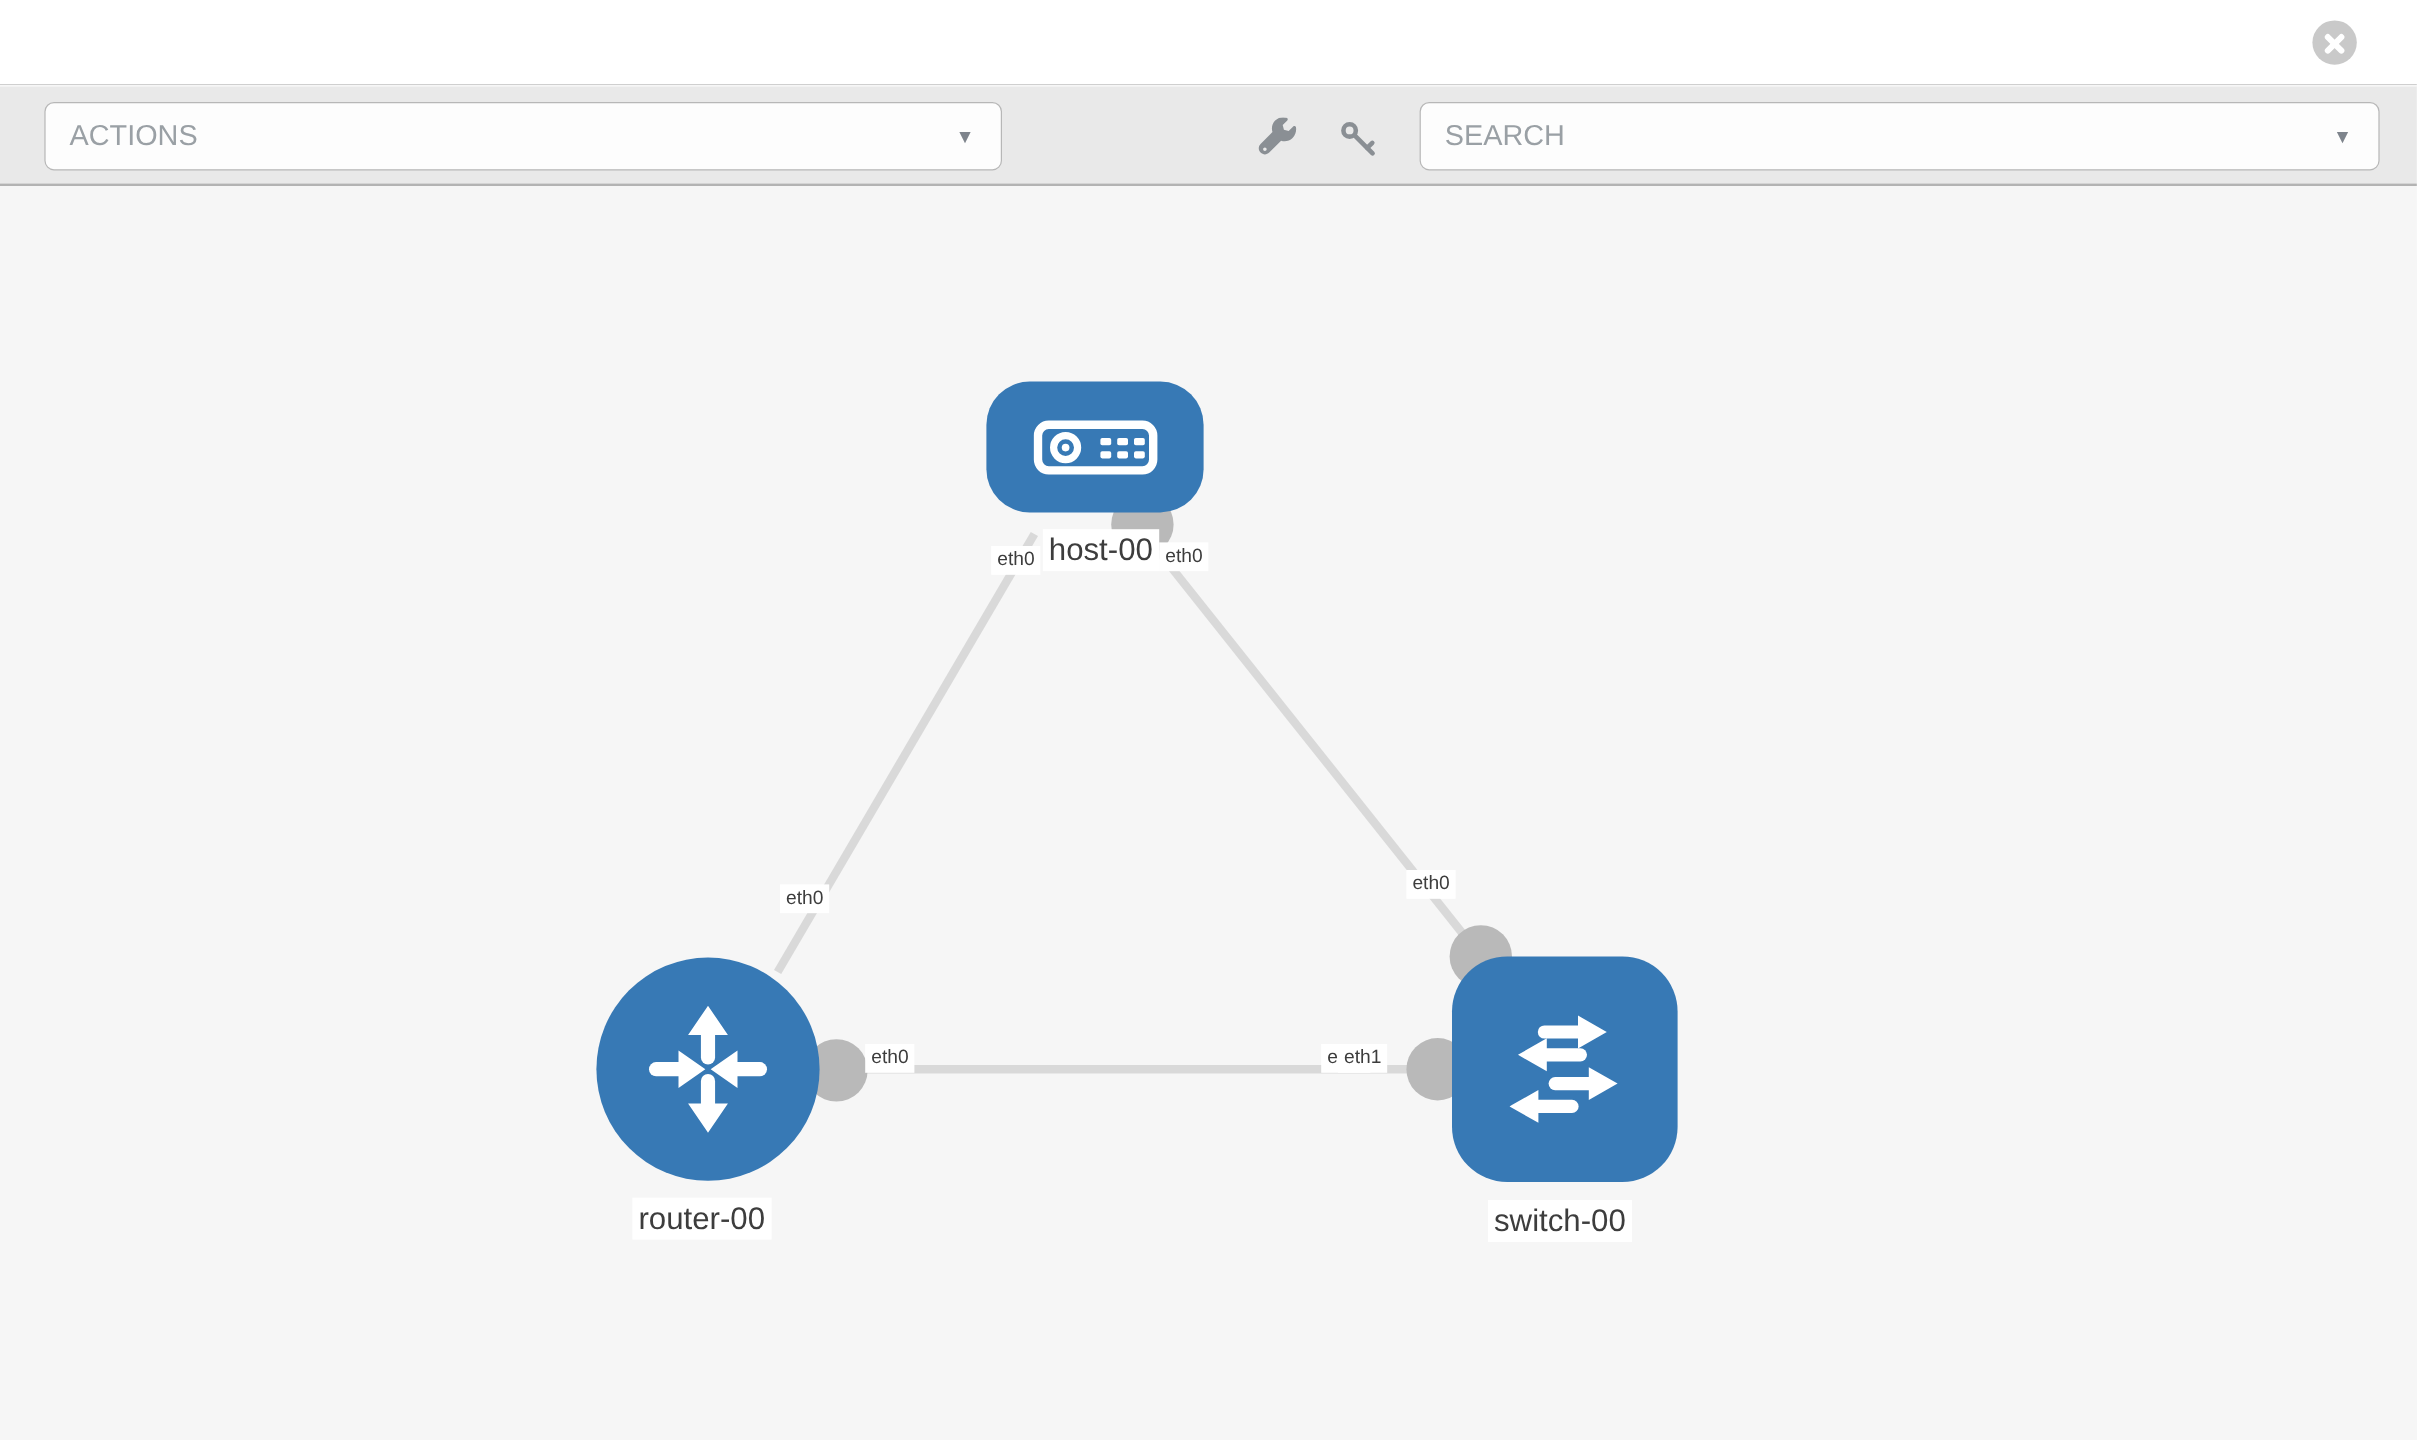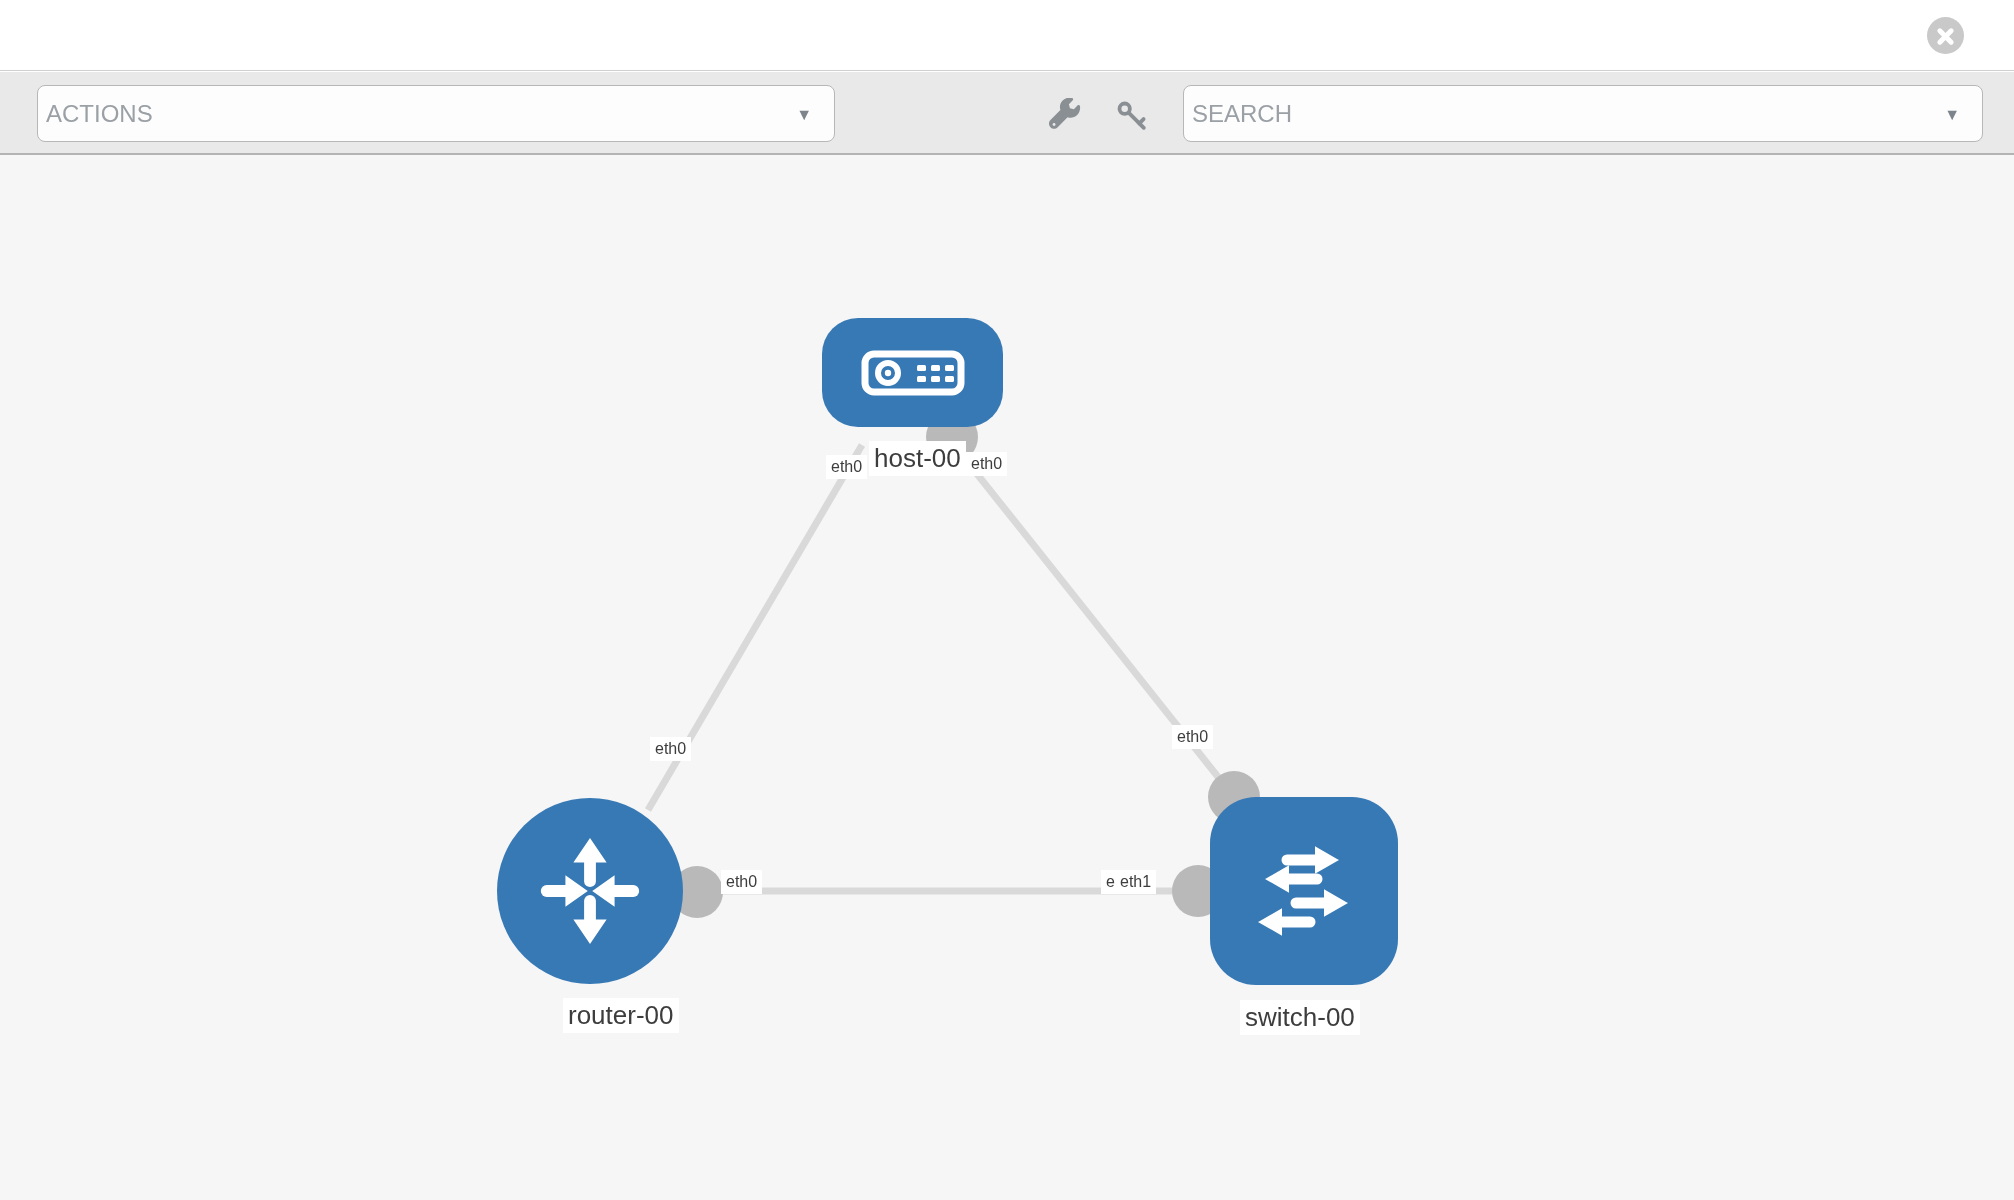--- a/index.html
+++ b/index.html
@@ -15,21 +15,21 @@
   .page-title { position:absolute; left:38px; top:0; line-height:71px; font-size:28px; font-weight:bold; color:#4f4f4f; }
   .close-btn { position:absolute; left:1927px; top:17px; width:37px; height:37px; border-radius:50%; background:#c9c9c9; cursor:pointer; }
   .close-btn .bar { position:absolute; left:8px; top:16.5px; width:21px; height:5px; border-radius:3px; background:#fff; }
   .close-btn .bar.b1 { transform:rotate(45deg); }
   .close-btn .bar.b2 { transform:rotate(-45deg); }
 
   
   .toolbar { position:absolute; left:0; top:72px; width:2014px; height:83px; background:#e9e9e9; border-bottom:2px solid #b3b3b3; }
   .dropdown {
     position:absolute; height:57px; background:#fdfdfd; border:1px solid #b7b7b7; border-radius:8px;
-    font-size:24px; color:#9aa0a5; line-height:55px; padding-left:8px; cursor:pointer;
+    font-size:24px; color:#9aa0a5; line-height:55px; padding-left:20px; cursor:pointer;
   }
   .dd-actions { left:37px; top:13px; width:798px; }
   .dd-search { left:1183px; top:13px; width:800px; }
   .dd-caret { position:absolute; right:22px; top:0; line-height:57px; font-size:16px; color:#7e848c; }
   .tool-icon { position:absolute; top:26px; width:36px; height:36px; cursor:pointer; }
   .tool-icon svg { display:block; width:36px; height:36px; }
   .ti-wrench { left:1048px; }
   .ti-key { left:1114px; }
 
   
@@ -39,21 +39,21 @@
   .node { position:absolute; background:#3779b5; display:flex; align-items:center; justify-content:center; z-index:2; cursor:pointer; }
   .node-host   { left:822px;  top:163px; width:181px; height:109px; border-radius:36px; }
   .node-router { left:497px;  top:643px; width:186px; height:186px; border-radius:50%; }
   .node-switch { left:1210px; top:642px; width:188px; height:188px; border-radius:46px; }
 
   .lbl { position:absolute; background:#ffffff; color:#3d3d3d; white-space:nowrap; z-index:3; }
   .node-lbl { font-size:26px; padding:2px 5px; }
   .if-lbl   { font-size:16px; padding:3px 5px; }
 
   .lbl-host   { left:869px;  top:286px; }
-  .lbl-router { left:527px;  top:843px;margin-left:36px; }
+  .lbl-router { left:527px;  top:843px; }
   .lbl-switch { left:1240px; top:845px; }
 
   .if-host-left    { left:826px;  top:300px; }
   .if-host-right   { left:966px;  top:297px; }
   .if-router-top   { left:650px;  top:582px; }
   .if-switch-top   { left:1172px; top:570px; }
   .if-router-right { left:721px;  top:715px; }
   .if-switch-left-hidden { left:1101px; top:715px; z-index:3; }
   .if-switch-left  { left:1115px; top:715px; z-index:4; }
 </style>

